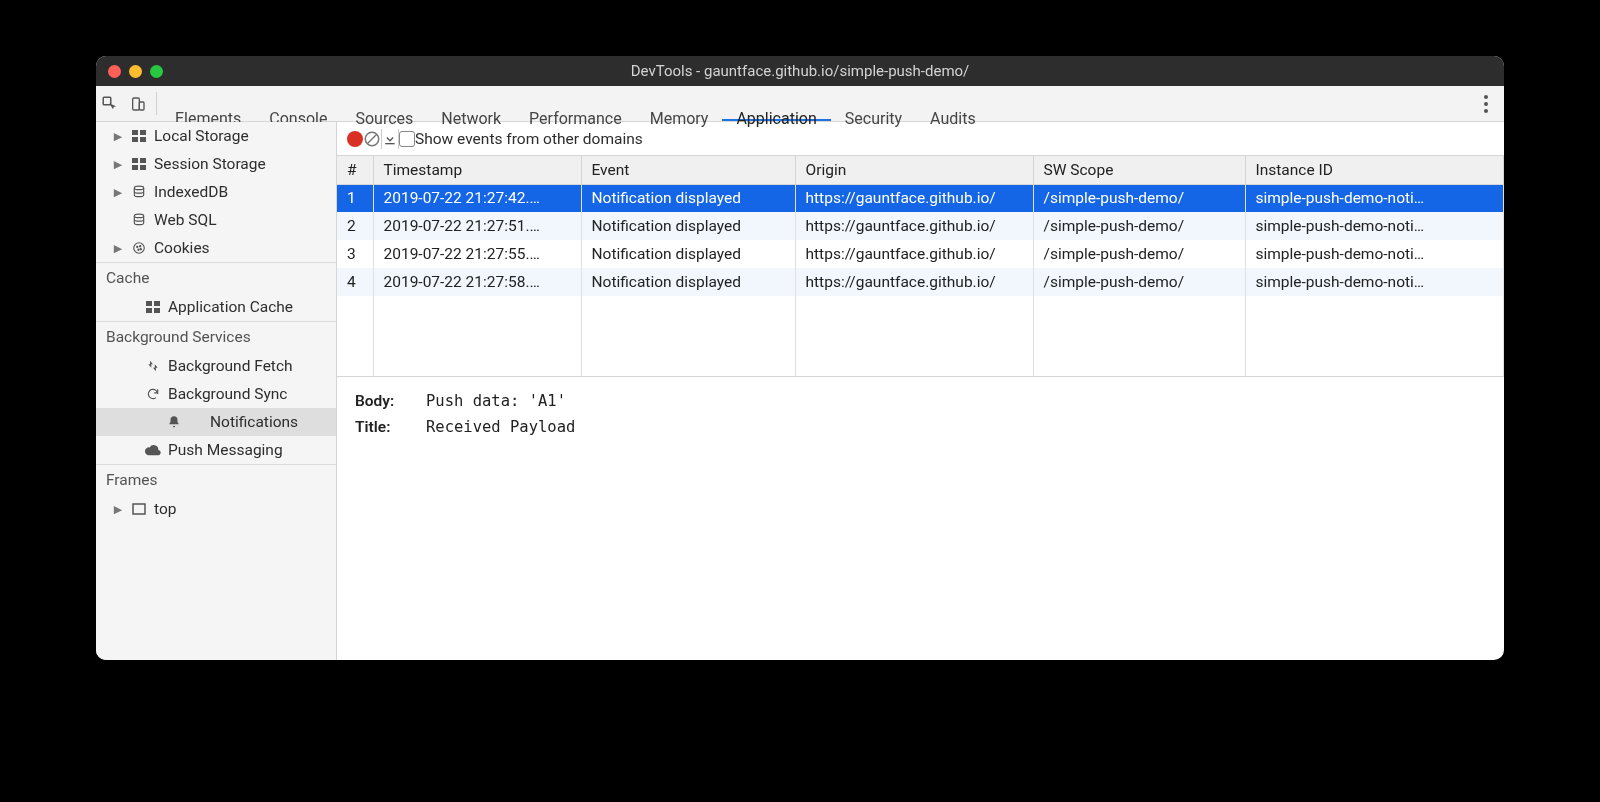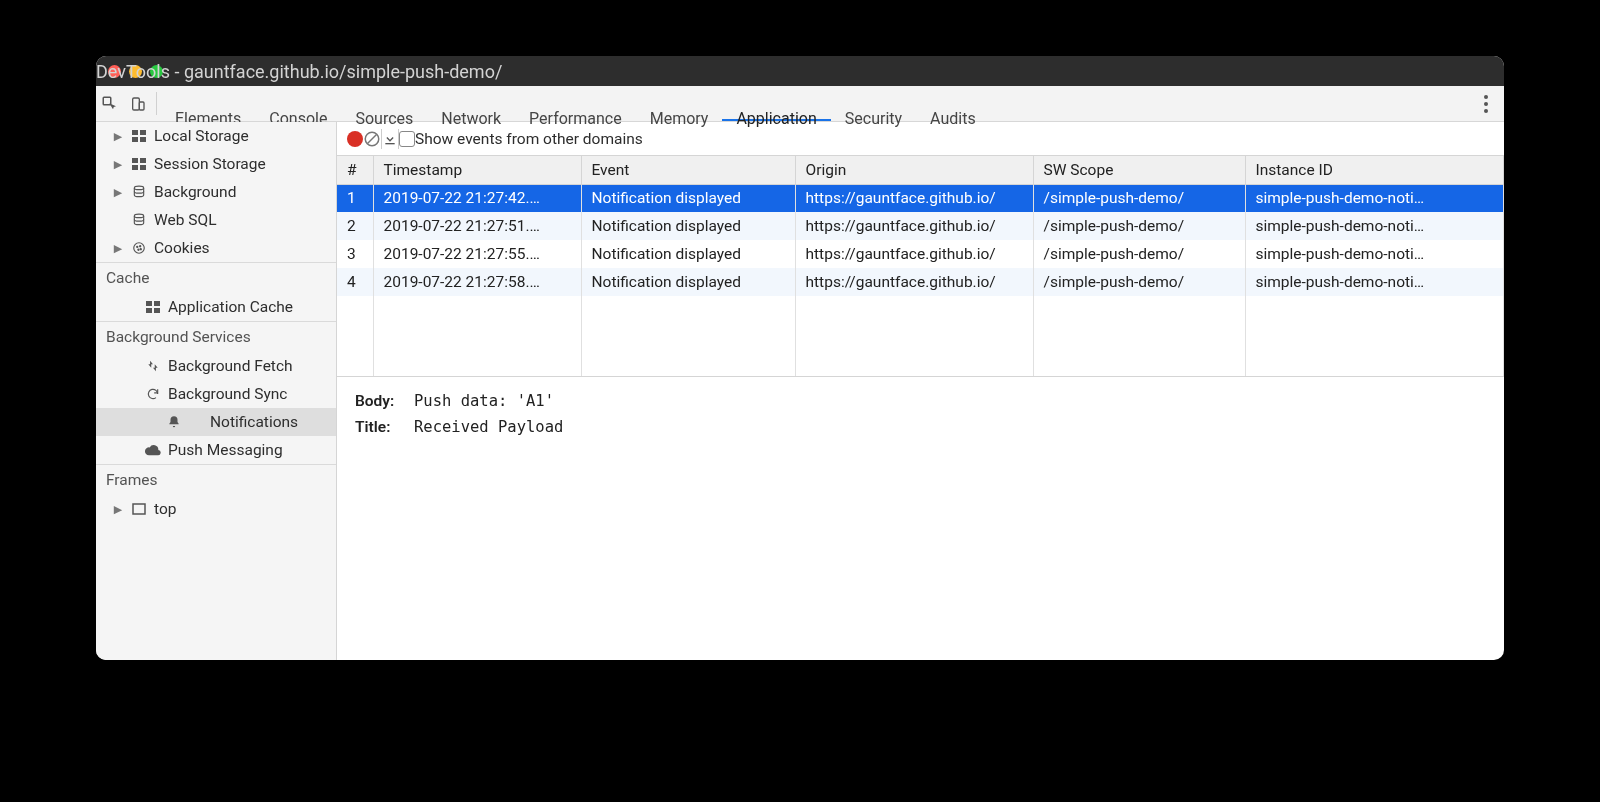--- a/index.html
+++ b/index.html
@@ -29,22 +29,22 @@
   align-items: center;
   position: relative;
   flex: 0 0 auto;
 }
 .traffic { display: flex; gap: 8px; margin-left: 12px; }
 .traffic .dot { width: 13px; height: 13px; border-radius: 50%; }
 .dot.red { background: #ff5f57; }
 .dot.yellow { background: #febc2e; }
 .dot.green { background: #28c840; }
 .titlebar-title {
-  position: absolute; left: 0; right: 0; 
-  color: #d3d3d3; font-size: 18px; font-weight: 400;
+  position: absolute; left: 0; right: 0; text-align: center;
+  color: #d3d3d3; font-size: 15px; font-weight: 400;
 }
 .tabstrip {
   height: 36px;
   background: #f3f3f3;
   border-bottom: 1px solid #d7d7d7;
   display: flex;
   align-items: stretch;
   flex: 0 0 auto;
   font-size: 16px;
   color: #454545;
@@ -100,21 +100,21 @@
 .data-table tbody tr.selected td { background: #1566e6; color: #fff; }
 .data-table th:nth-child(1), .data-table td:nth-child(1) { width: 36px; }
 .data-table th:nth-child(2), .data-table td:nth-child(2) { width: 208px; margin-left: 20px; }
 .data-table th:nth-child(3), .data-table td:nth-child(3) { width: 214px; }
 .data-table th:nth-child(4), .data-table td:nth-child(4) { width: 238px; }
 .data-table th:nth-child(5), .data-table td:nth-child(5) { width: 212px; }
 .filler-row td { height: 80px; background: #fff !important; }
 .details {
   padding: 14px 18px; font-size: 15.5px; color: #222;
 }
-.details .row { display: flex; gap: 7px; margin-bottom: 6px; line-height: 20px; }
+.details .row { display: flex; gap: 19px; margin-bottom: 6px; line-height: 20px; }
 .details .label { font-weight: 600; min-width: 52px; }
 .details .mono { font-family: ui-monospace, SFMono-Regular, Menlo, Monaco, Consolas, monospace; }
 svg { display: block; }
 </style>
 </head>
 <body>
 
 <div class="window">
   <div class="titlebar">
     <div class="traffic">
@@ -189,21 +189,21 @@
           </div>
           <div class="tree-row">
             <span class="arrow">▶</span>
             <span class="ticon">
               <svg width="14" height="14" viewBox="0 0 24 24" fill="none" stroke="#555" stroke-width="2">
                 <ellipse cx="12" cy="5" rx="8" ry="3"></ellipse>
                 <path d="M4 5v6c0 1.7 3.6 3 8 3s8-1.3 8-3V5"></path>
                 <path d="M4 11v6c0 1.7 3.6 3 8 3s8-1.3 8-3v-6"></path>
               </svg>
             </span>
-            <span>Background</span>
+            <span>IndexedDB</span>
           </div>
           <div class="tree-row">
             <span class="arrow"></span>
             <span class="ticon">
               <svg width="14" height="14" viewBox="0 0 24 24" fill="none" stroke="#555" stroke-width="2">
                 <ellipse cx="12" cy="5" rx="8" ry="3"></ellipse>
                 <path d="M4 5v6c0 1.7 3.6 3 8 3s8-1.3 8-3V5"></path>
                 <path d="M4 11v6c0 1.7 3.6 3 8 3s8-1.3 8-3v-6"></path>
               </svg>
             </span>

